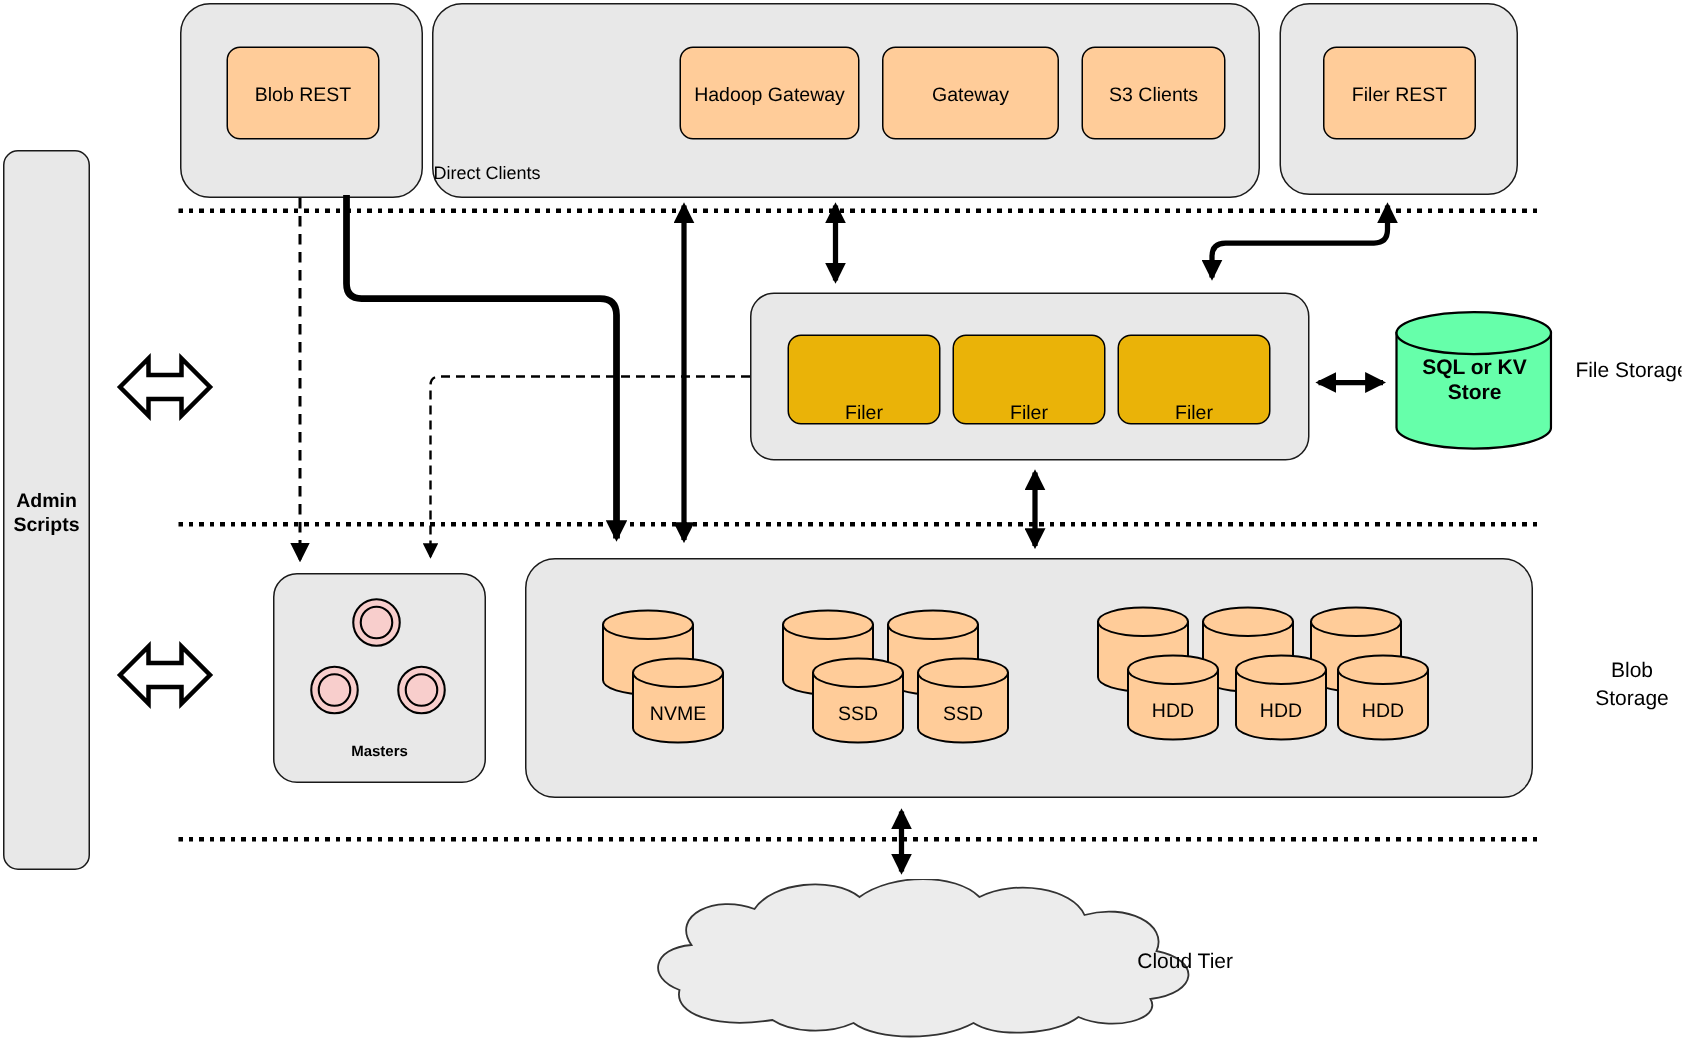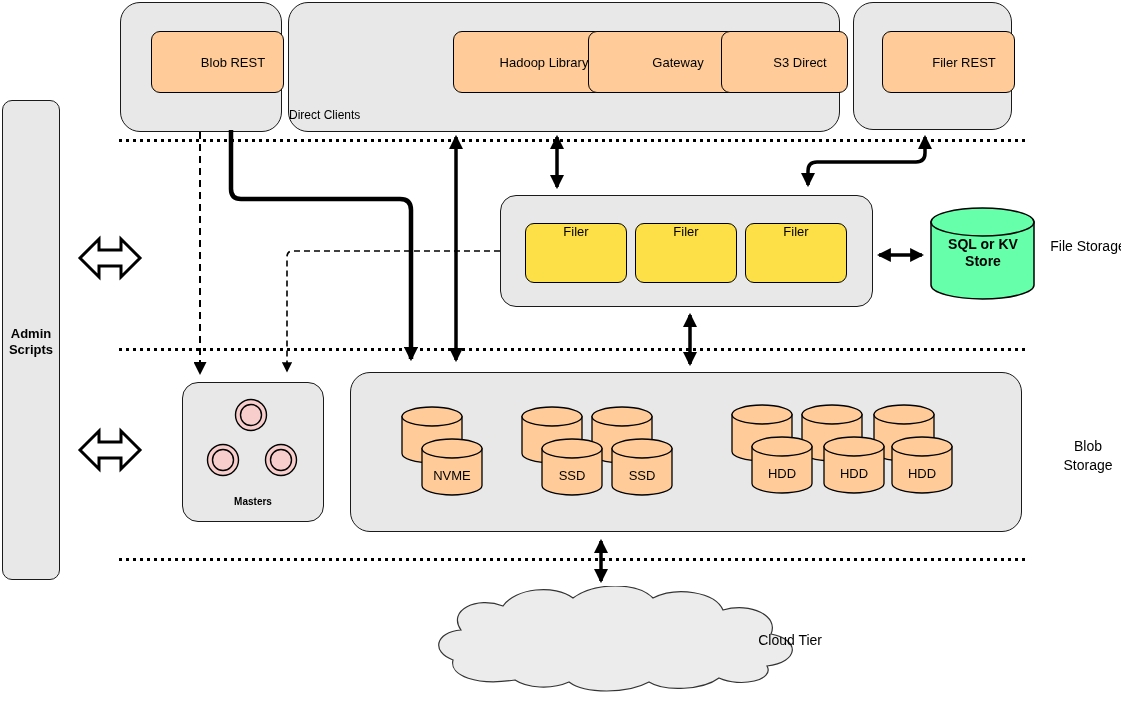--- a/index.html
+++ b/index.html
@@ -4,24 +4,24 @@
 <style>
   html,body{margin:0;padding:0;background:#fff;}
   body{width:1121px;height:701px;position:relative;overflow:hidden;
        font-family:"Liberation Sans", sans-serif;color:#000;}
   
   .group{position:absolute;background:#e8e8e8;border:1px solid #1a1a1a;}
   .r20{border-radius:20px;} .r16{border-radius:16px;} .r10{border-radius:10px;}
   
   .obox{position:absolute;background:#ffcc99;border:1px solid #000;border-radius:9px;
         display:flex;align-items:center;justify-content:center;
-        font-size:13px;text-align:center;padding-left:31px;}
-  
-  .gbox{position:absolute;background:#fde047;border:1px solid #000;border-radius:9px;
-        display:flex;align-items:flex-start;justify-content:center;font-size:13px;}
+        font-size:13px;text-align:center;}
+  
+  .gbox{position:absolute;background:#eab308;border:1px solid #000;border-radius:9px;
+        display:flex;align-items:flex-end;justify-content:center;font-size:13px;}
   .group-label{position:absolute;left:0;right:0;text-align:left;font-size:12px;}
   
   .dotline{position:absolute;left:119px;width:909px;height:3px;
            background:repeating-linear-gradient(90deg,#000 0 3px,transparent 3px 7px);}
   
   .side-label{position:absolute;width:80px;text-align:center;font-size:14px;line-height:19px;}
   
   .cyl{position:absolute;width:62px;height:58px;}
   .cyl svg{display:block;}
   .cyl-label{position:absolute;left:0;right:0;top:30px;text-align:center;font-size:13px;}
@@ -52,27 +52,27 @@
 </div>
 
 <div class="group r20" style="left:120px;top:2px;width:160px;height:128px">
   <div class="obox" style="left:30px;top:28px;width:100px;height:60px">
     <span>Blob REST</span>
   </div>
 </div>
 
 <div class="group r20" style="left:288px;top:2px;width:550px;height:128px">
   <div class="obox" style="left:164px;top:28px;width:118px;height:60px">
-    <span>Hadoop Library</span>
+    <span>Hadoop Gateway</span>
   </div>
   <div class="obox" style="left:299px;top:28px;width:116px;height:60px">
     <span>Gateway</span>
   </div>
   <div class="obox" style="left:432px;top:28px;width:94px;height:60px">
-    <span>S3 Direct</span>
+    <span>S3 Clients</span>
   </div>
   <div class="group-label dc-label">Direct Clients</div>
 </div>
 
 <div class="group r20" style="left:853px;top:2px;width:157px;height:126px">
   <div class="obox" style="left:28px;top:28px;width:100px;height:60px">
     <span>Filer REST</span>
   </div>
 </div>
 

